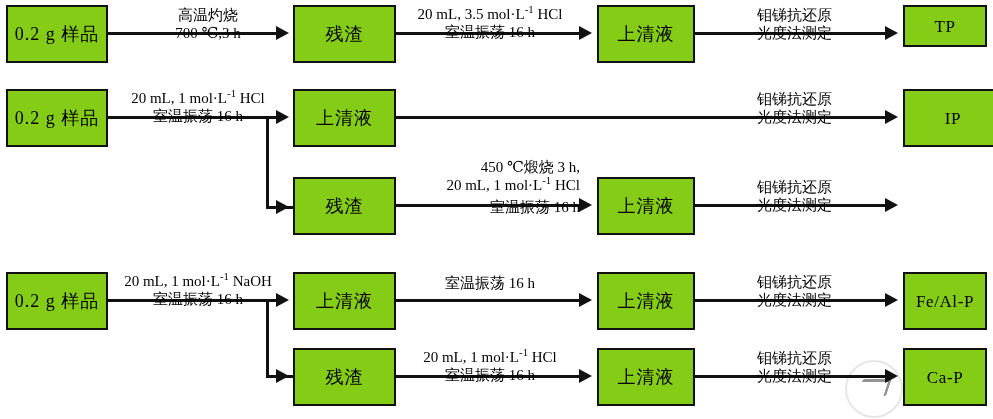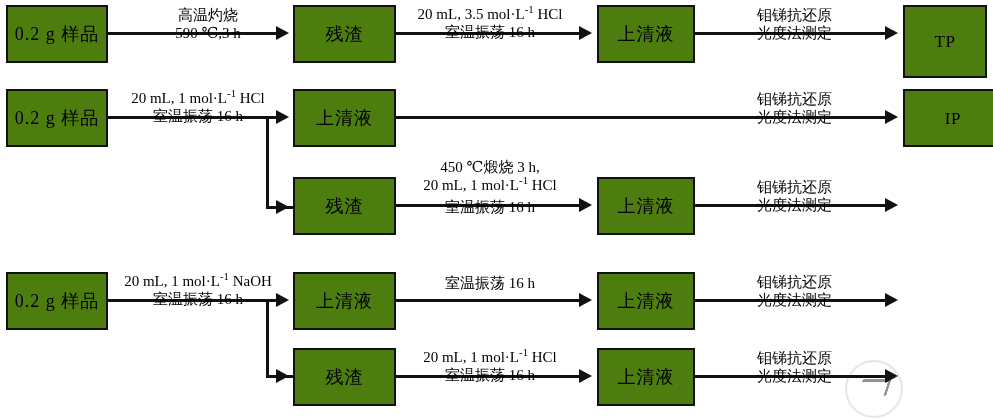--- a/index.html
+++ b/index.html
@@ -17,21 +17,21 @@
     height: 419px;
     background: #ffffff;
     overflow: hidden;
   }
 
   
   .box {
     position: absolute;
     box-sizing: border-box;
     border: 2.5px solid #111111;
-    background: #4d7c0f;
+    background: #84cc16;
     display: flex;
     align-items: center;
     justify-content: center;
     font-size: 17px;
     line-height: 1;
     letter-spacing: 0.5px;
     z-index: 4;
   }
   .box.cjk { font-size: 18px; letter-spacing: 1px; }
   .box.res { font-size: 17px; letter-spacing: 0.6px; }
@@ -108,21 +108,21 @@
 
   <div class="box cjk" style="left:6px; top:5px; width:102px; height:58px;">
     <span>0.2 g 样品</span>
   </div>
 
   <div class="hline" style="left:108px; top:32px; width:168px;"></div>
   <div class="arrowhead" style="left:276px; top:26px;"></div>
 
   <div class="lbl" style="left:128px; top:8px; width:160px;">
     <span class="ln above">高温灼烧</span>
-    <span class="ln below">590 ℃,3 h</span>
+    <span class="ln below">700 ℃,3 h</span>
   </div>
 
   <div class="box cjk" style="left:293px; top:5px; width:103px; height:58px;">
     <span>残渣</span>
   </div>
 
   <div class="hline" style="left:396px; top:32px; width:183px;"></div>
   <div class="arrowhead" style="left:579px; top:26px;"></div>
 
   <div class="lbl" style="left:400px; top:7px; width:180px;text-align:center;">
@@ -135,21 +135,21 @@
   </div>
 
   <div class="hline" style="left:695px; top:32px; width:190px;"></div>
   <div class="arrowhead" style="left:885px; top:26px;"></div>
 
   <div class="lbl" style="left:712px; top:8px; width:165px;">
     <span class="ln above">钼锑抗还原</span>
     <span class="ln below">光度法测定</span>
   </div>
 
-  <div class="box res" style="left:903px; top:5px; width:84px; height:73px;">
+  <div class="box res" style="left:903px; top:5px; width:84px; height:42px;">
     <span>TP</span>
   </div>
 
   <div class="box cjk" style="left:6px; top:89px; width:102px; height:58px;">
     <span>0.2 g 样品</span>
   </div>
 
   <div class="hline" style="left:108px; top:116px; width:168px;"></div>
   <div class="arrowhead" style="left:276px; top:110px;"></div>
 
@@ -178,21 +178,21 @@
     <span>IP</span>
   </div>
 
   <div class="box cjk" style="left:293px; top:177px; width:103px; height:58px;">
     <span>残渣</span>
   </div>
 
   <div class="hline" style="left:396px; top:204px; width:183px;"></div>
   <div class="arrowhead" style="left:579px; top:198px;"></div>
 
-  <div class="lbl" style="left:400px; top:160px; width:180px;">
+  <div class="lbl" style="left:400px; top:160px; width:180px;text-align:right;">
     <span class="ln above">450 ℃煅烧 3 h,</span>
     <span class="ln above"><span>20 mL, 1 mol·L</span><sup>-1</sup><span> HCl</span></span>
     <span class="ln below" style="margin-top:6px;">室温振荡 16 h</span>
   </div>
 
   <div class="box cjk" style="left:597px; top:177px; width:98px; height:58px;">
     <span>上清液</span>
   </div>
 
   <div class="hline" style="left:695px; top:204px; width:190px;"></div>
@@ -236,20 +236,23 @@
   </div>
 
   <div class="hline" style="left:695px; top:299px; width:190px;"></div>
   <div class="arrowhead" style="left:885px; top:293px;"></div>
 
   <div class="lbl" style="left:712px; top:275px; width:165px;">
     <span class="ln above">钼锑抗还原</span>
     <span class="ln below">光度法测定</span>
   </div>
 
+  <div class="box res" style="left:903px; top:272px; width:84px; height:58px;">
+    <span>Fe/Al-P</span>
+  </div>
 
   <div class="box cjk" style="left:293px; top:348px; width:103px; height:58px;">
     <span>残渣</span>
   </div>
 
   <div class="hline" style="left:396px; top:375px; width:183px;"></div>
   <div class="arrowhead" style="left:579px; top:369px;"></div>
 
   <div class="lbl" style="left:400px; top:350px; width:180px;">
     <span class="ln above"><span>20 mL, 1 mol·L</span><sup>-1</sup><span> HCl</span></span>
@@ -261,16 +264,19 @@
   </div>
 
   <div class="hline" style="left:695px; top:375px; width:190px;"></div>
   <div class="arrowhead" style="left:885px; top:369px;"></div>
 
   <div class="lbl" style="left:712px; top:351px; width:165px;">
     <span class="ln above">钼锑抗还原</span>
     <span class="ln below">光度法测定</span>
   </div>
 
+  <div class="box res" style="left:903px; top:348px; width:84px; height:58px;">
+    <span>Ca-P</span>
+  </div>
 
   <div id="watermark"></div>
 
 </div>
 
 </body></html>

